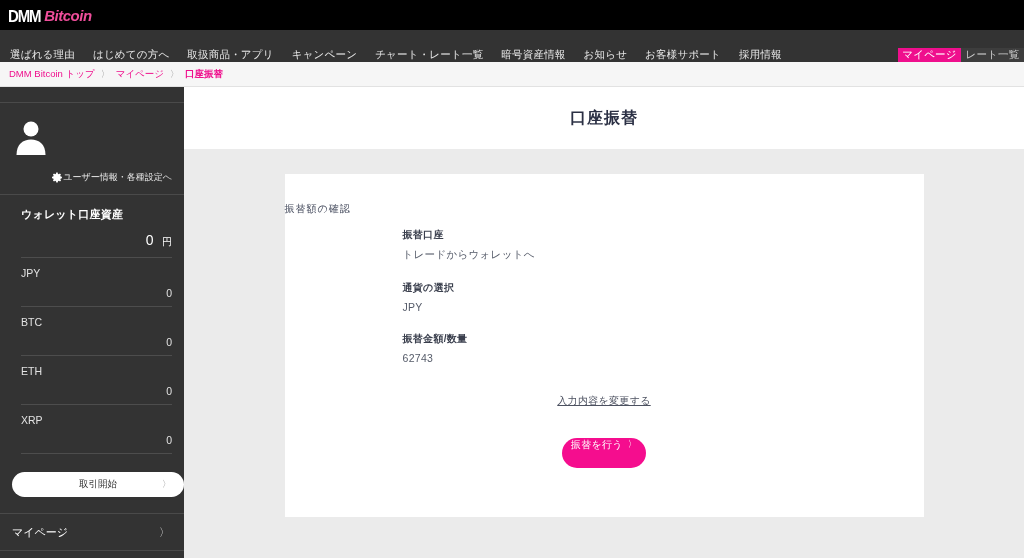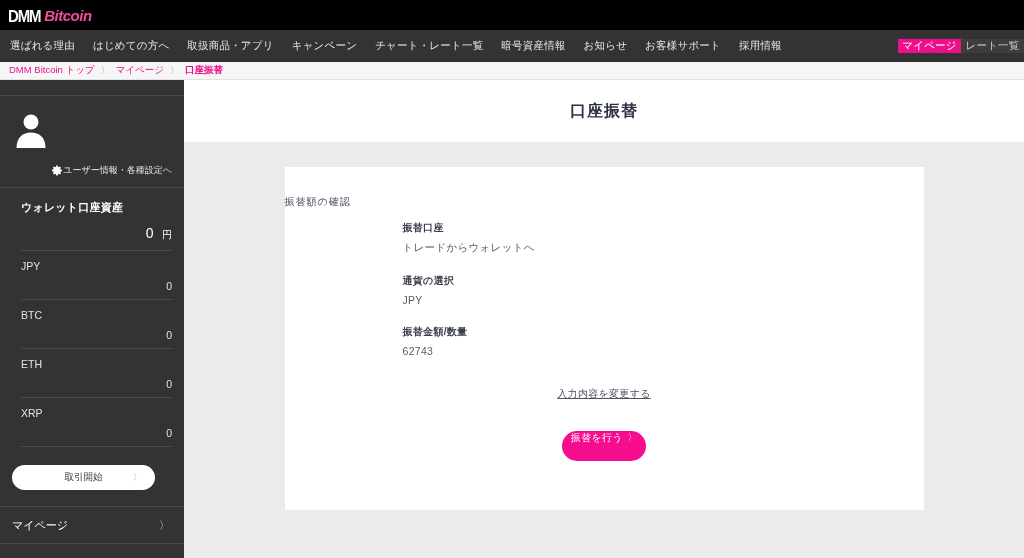--- a/index.html
+++ b/index.html
@@ -43,21 +43,21 @@
     font-size: 15px;
     font-weight: 900;
     font-style: italic;
   }
 
   
   .nav-bar {
     height: 32px;
     background: #333333;
     display: flex;
-    align-items: center;
+    align-items: flex-end;
     position: relative;
   }
   .nav-left {
     display: flex;
     align-items: center;
     padding-left: 10px;
     gap: 18px;
     flex: 1;
     min-width: 0;
   }
@@ -75,21 +75,21 @@
     font-size: 10.5px;
     color: #ffffff;
     cursor: pointer;
     letter-spacing: 0.2px;
   }
   .nav-btn.mypage { background: #ef0f8d; }
   .nav-btn.logout { background: #3d3d3d; color: #cccccc; }
 
   
   .breadcrumb-bar {
-    height: 18px;
+    height: 25px;
     background: #f6f6f6;
     display: flex;
     align-items: center;
     padding-left: 9px;
     gap: 6px;
     border-bottom: 1px solid #e2e2e2;
   }
   .crumb {
     font-size: 9.5px;
     color: #ef0f8d;
@@ -140,21 +140,21 @@
     padding-bottom: 8px;
     border-bottom: 1px solid #4d4d4d;
   }
   .assets-total .amount { font-size: 14px; color: #ffffff; }
   .assets-total .unit { font-size: 10px; color: #ffffff; margin-left: 4px; }
 
   .ccy-row { padding: 9px 0 7px 0; border-bottom: 1px solid #4d4d4d; }
   .ccy-name { font-size: 10.5px; color: #e3e3e3; }
   .ccy-val { font-size: 10.5px; color: #e3e3e3; text-align: right; margin-top: 8px; }
 
-  .trade-btn-wrap { padding: 18px 29px 16px 12px; }
+  .trade-btn-wrap { padding: 18px 0 16px 12px; }
   .trade-btn {
     width: 100%; height: 25px;
     background: #ffffff; color: #333333;
     border: none; border-radius: 13px;
     font-size: 9.5px;
     font-family: inherit;
     display: flex; align-items: center; justify-content: center;
     position: relative;
     cursor: pointer;
   }

